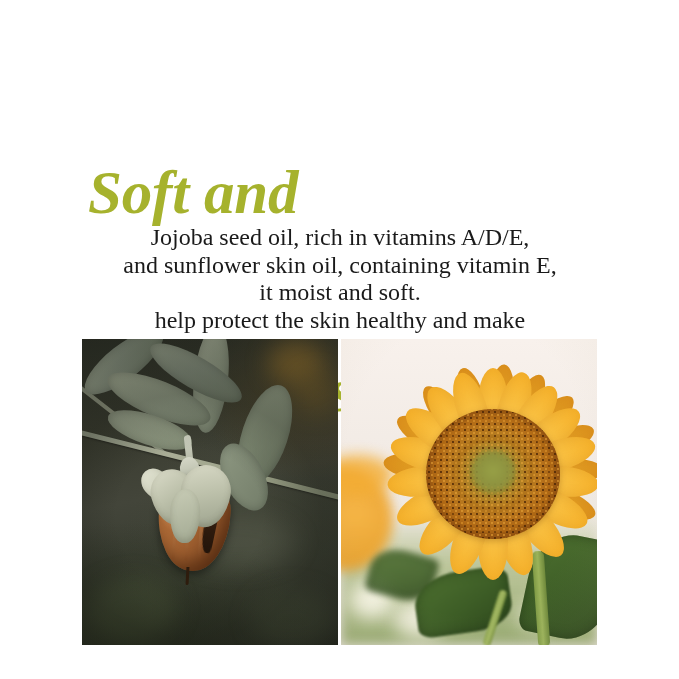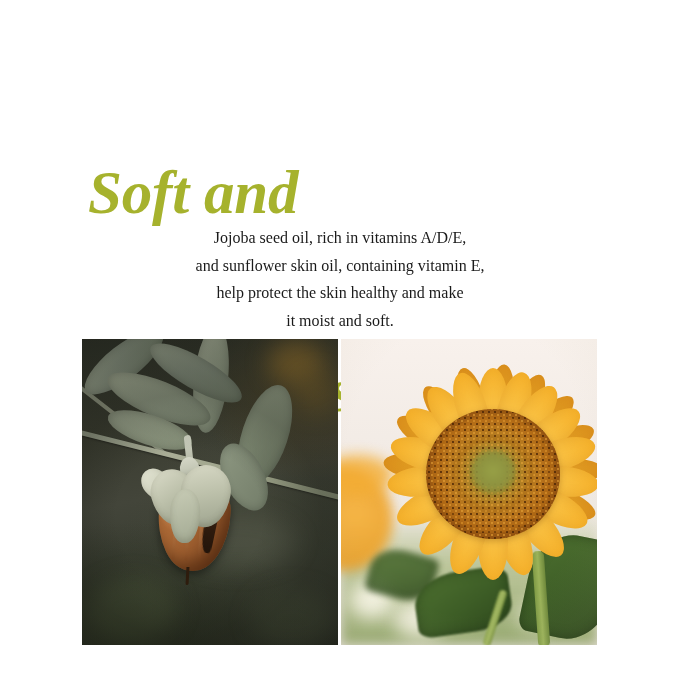--- a/index.html
+++ b/index.html
@@ -46,21 +46,21 @@
 
   
   .bodycopy {
     position: absolute;
     left: 40px;
     top: 224px;
     width: 600px;
     text-align: center;
     color: #1a1a1a;
     font-family: "Liberation Serif", "DejaVu Serif", serif;
-    font-size: 16px;
+    font-size: 24px;
     line-height: 27.5px;
     font-weight: 400;
   }
   .bodycopy .bl { display: block; white-space: pre; }
 
   
   .photo-strip {
     position: absolute;
     left: 82px;
     top: 339px;
@@ -376,22 +376,22 @@
 <div id="page">
 
   <div class="headline">
     <span class="hl-line line1">Soft and</span>
     <span class="hl-line line2">moist sunscreen</span>
   </div>
 
   <div class="bodycopy">
     <span class="bl">Jojoba seed oil, rich in vitamins A/D/E,</span>
     <span class="bl">and sunflower skin oil, containing vitamin E,</span>
+    <span class="bl">it moist and soft.</span>
     <span class="bl">help protect the skin healthy and make</span>
-    <span class="bl">it moist and soft.</span>
   </div>
 
   <div class="photo-strip">
 
     <div class="photo photo-jojoba">
       <div class="jj-bokeh b1"></div>
       <div class="jj-bokeh b2"></div>
       <div class="jj-bokeh b3"></div>
       <div class="jj-bokeh b4"></div>
       <div class="jj-bokeh b5"></div>

